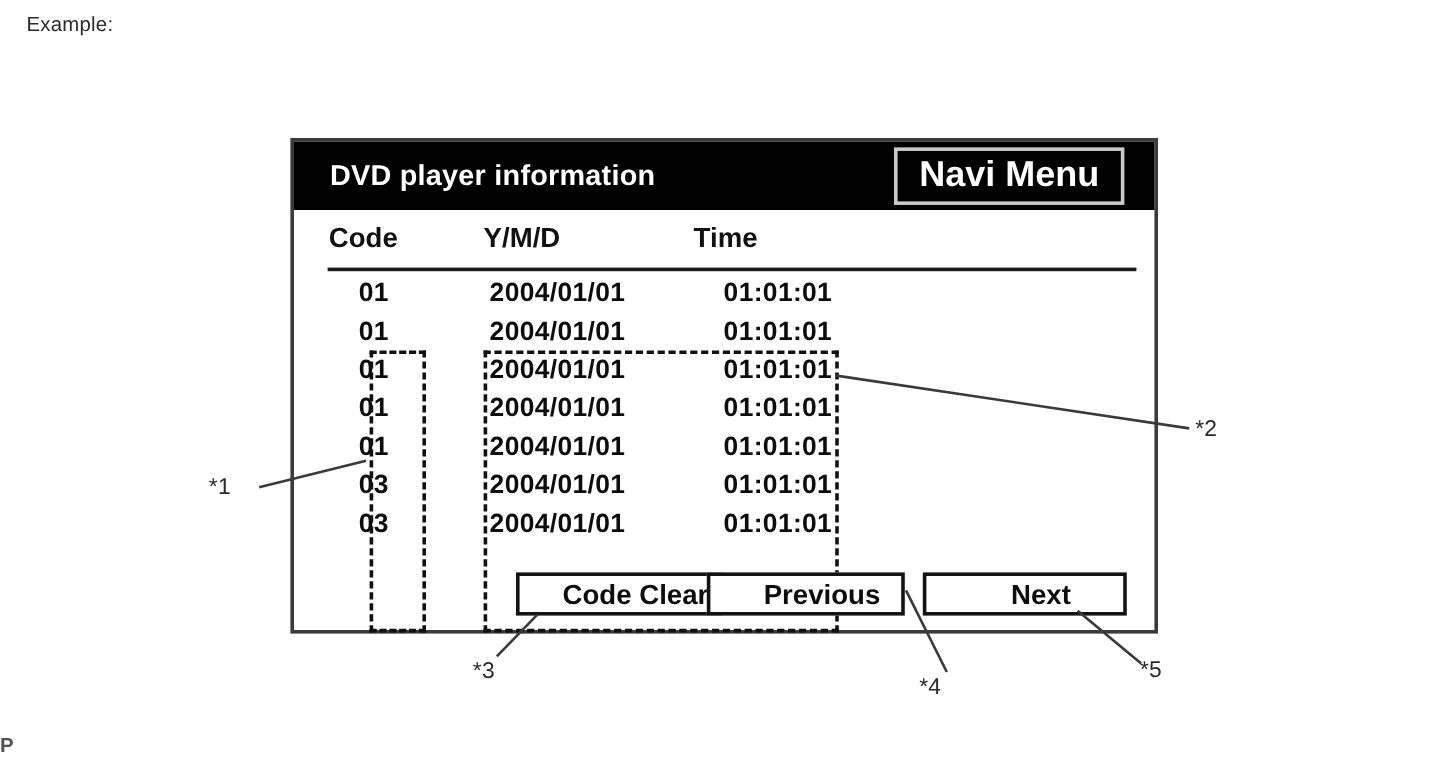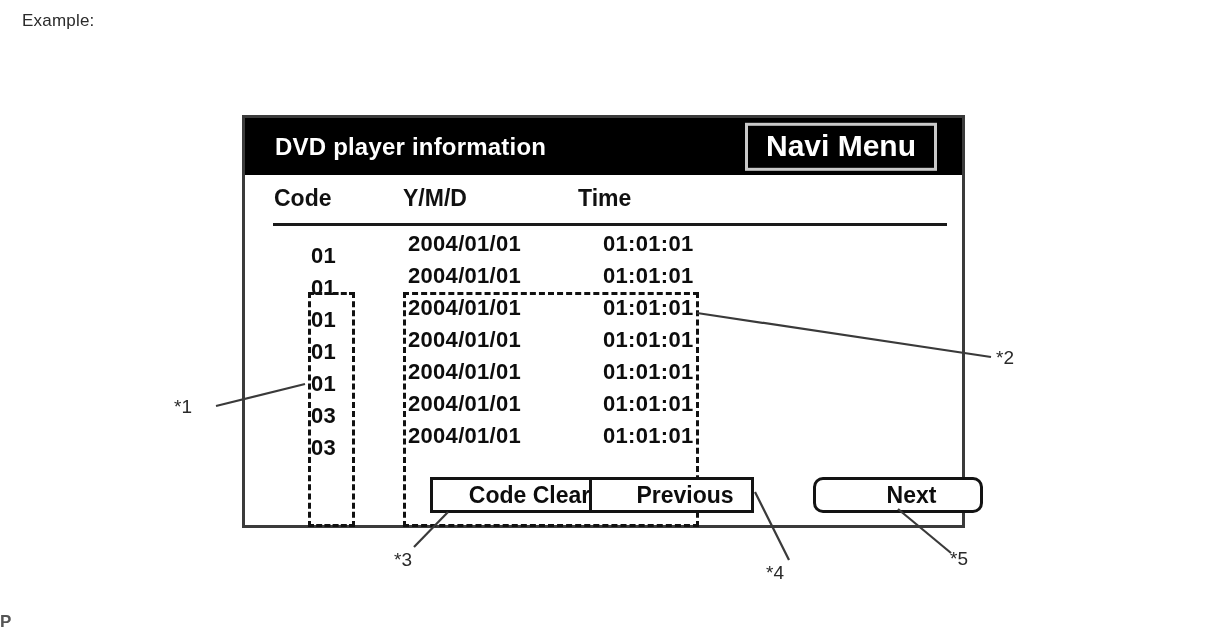--- a/index.html
+++ b/index.html
@@ -130,21 +130,21 @@
     height: 32px;
   }
   .cell {
     position: absolute;
     font-size: 22px;
     font-weight: 700;
     color: #0d0d0d;
     white-space: nowrap;
     letter-spacing: 0.3px;
   }
-  .cell.c-code { left: 66px; margin-top: 12px; }
+  .cell.c-code { left: 54px; }
   .cell.c-ymd  { left: 163px; text-align: right; }
   .cell.c-time { left: 338px; margin-left: 20px; }
 
   
   .dash-box {
     position: absolute;
     border: 3px dashed #111111;
     box-sizing: border-box;
     pointer-events: none;
   }
@@ -180,21 +180,21 @@
     font-weight: 700;
     box-sizing: border-box;
     display: flex;
     align-items: center;
     justify-content: center;
     white-space: nowrap;
     padding-left: 27px;
   }
   .screen-button.b-code-clear { left: 185px; width: 172px; }
   .screen-button.b-previous   { left: 344px; width: 165px; }
-  .screen-button.b-next       { left: 568px; width: 170px; border-radius: 10px; }
+  .screen-button.b-next       { left: 524px; width: 170px; }
 
   
   .callout-layer {
     position: absolute;
     left: 0;
     top: 0;
     width: 1208px;
     height: 644px;
     pointer-events: none;
   }

